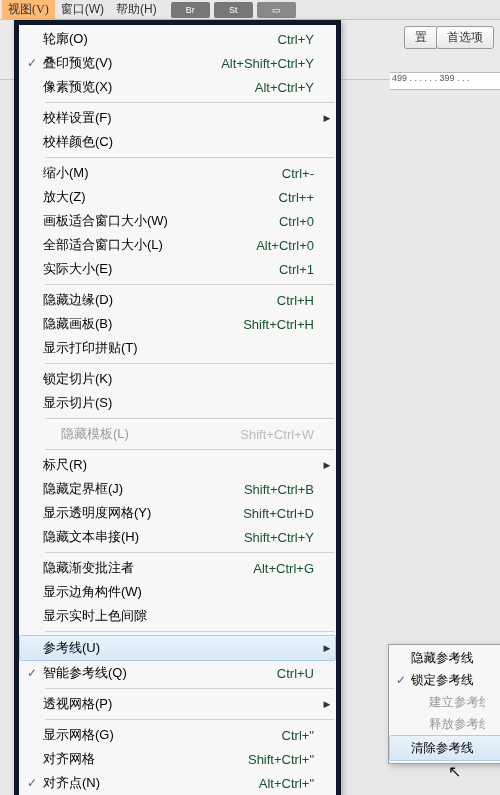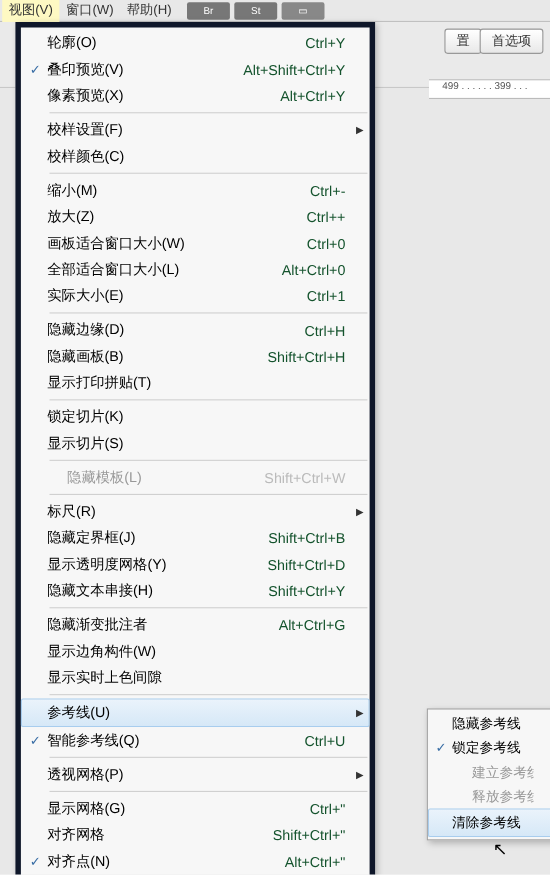--- a/index.html
+++ b/index.html
@@ -19,21 +19,22 @@
   border-bottom: 1px solid #c0c0c0;
   height: 20px;
   padding: 0 2px;
 }
 .menubar-item {
   padding: 2px 6px;
   font-size: 12px;
   color: #333;
 }
 .menubar-item.active {
-  background: #fef9c3;
+  background: #fdba74;
+  font-family: Liberation Serif, serif;
 }
 .toolbar-icons {
   display: flex;
   gap: 4px;
   margin-left: 8px;
 }
 .tb-ic {
   width: 39px; height: 16px;
   background: #777;
   display: inline-flex;
@@ -65,21 +66,21 @@
 }
 .bg-ruler {
   position: absolute;
   top: 72px; left: 390px; right: 0;
   height: 18px;
   background: #fff;
   border-top: 1px solid #bbb;
   border-bottom: 1px solid #bbb;
   font-size: 9px;
   color: #555;
-  padding-left: 12px;
+  padding-left: 2px;
   overflow: hidden;
 }
 .dropdown {
   position: absolute;
   top: 20px;
   left: 14px;
   width: 327px;
   background: #f7f7f7;
   border: 5px solid #0f172a;
   box-shadow: 2px 2px 6px rgba(0,0,0,0.25);

